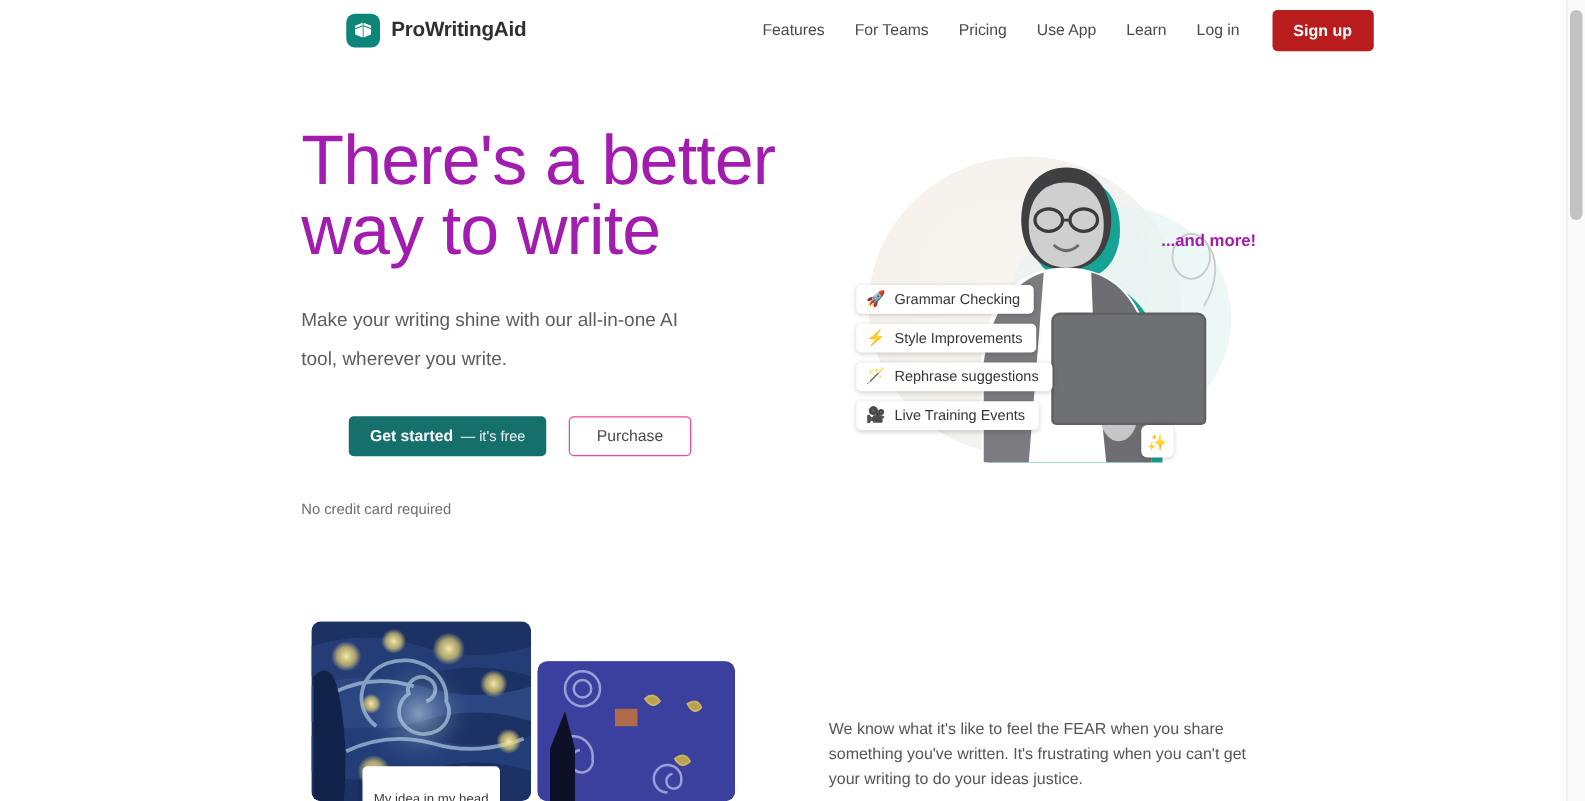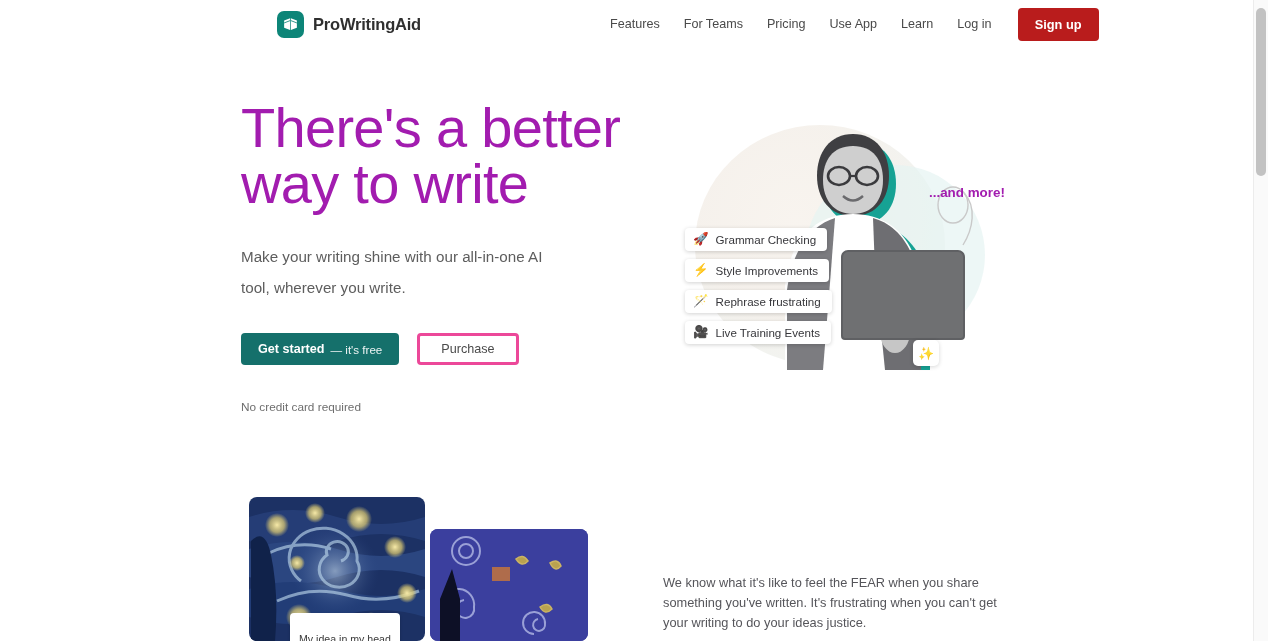--- a/index.html
+++ b/index.html
@@ -96,27 +96,28 @@
   .btn-primary {
     background: #15706b;
     color: #ffffff;
     border: none; border-radius: 4px;
     padding: 0 17px;
     height: 32px;
     display: inline-flex; align-items: center; gap: 6px;
     font-size: 12.6px;
     cursor: pointer;
     font-family: "Liberation Sans", sans-serif;
+    margin-left: 38px;
   }
   .btn-primary .lead { font-weight: bold; }
   .btn-primary .tail { font-weight: normal; opacity: .92; font-size: 11.6px;}
   .btn-outline {
     background: #ffffff;
     color: #4a4a4a;
-    border: 3px solid #ec4899; border-radius: 4px;
+    border: 1px solid #ec4899; border-radius: 4px;
     padding: 0 21px;
     height: 32px;
     display: inline-flex; align-items: center;
     font-size: 12.6px;
     cursor: pointer;
     font-family: "Liberation Sans", sans-serif;
   }
   .hero-note {
     margin-top: 35px;
     font-size: 11.8px;
@@ -370,21 +371,21 @@
       <div class="chip">
         <span class="emoji">🚀</span>
         <span>Grammar Checking</span>
       </div>
       <div class="chip">
         <span class="emoji">⚡</span>
         <span>Style Improvements</span>
       </div>
       <div class="chip">
         <span class="emoji">🪄</span>
-        <span>Rephrase frustrating</span>
+        <span>Rephrase suggestions</span>
       </div>
       <div class="chip">
         <span class="emoji">🎥</span>
         <span>Live Training Events</span>
       </div>
     </div>
   </div>
 
   <div class="art-card-blue">
     <svg width="158" height="112" viewBox="0 0 158 112" aria-hidden="true">

